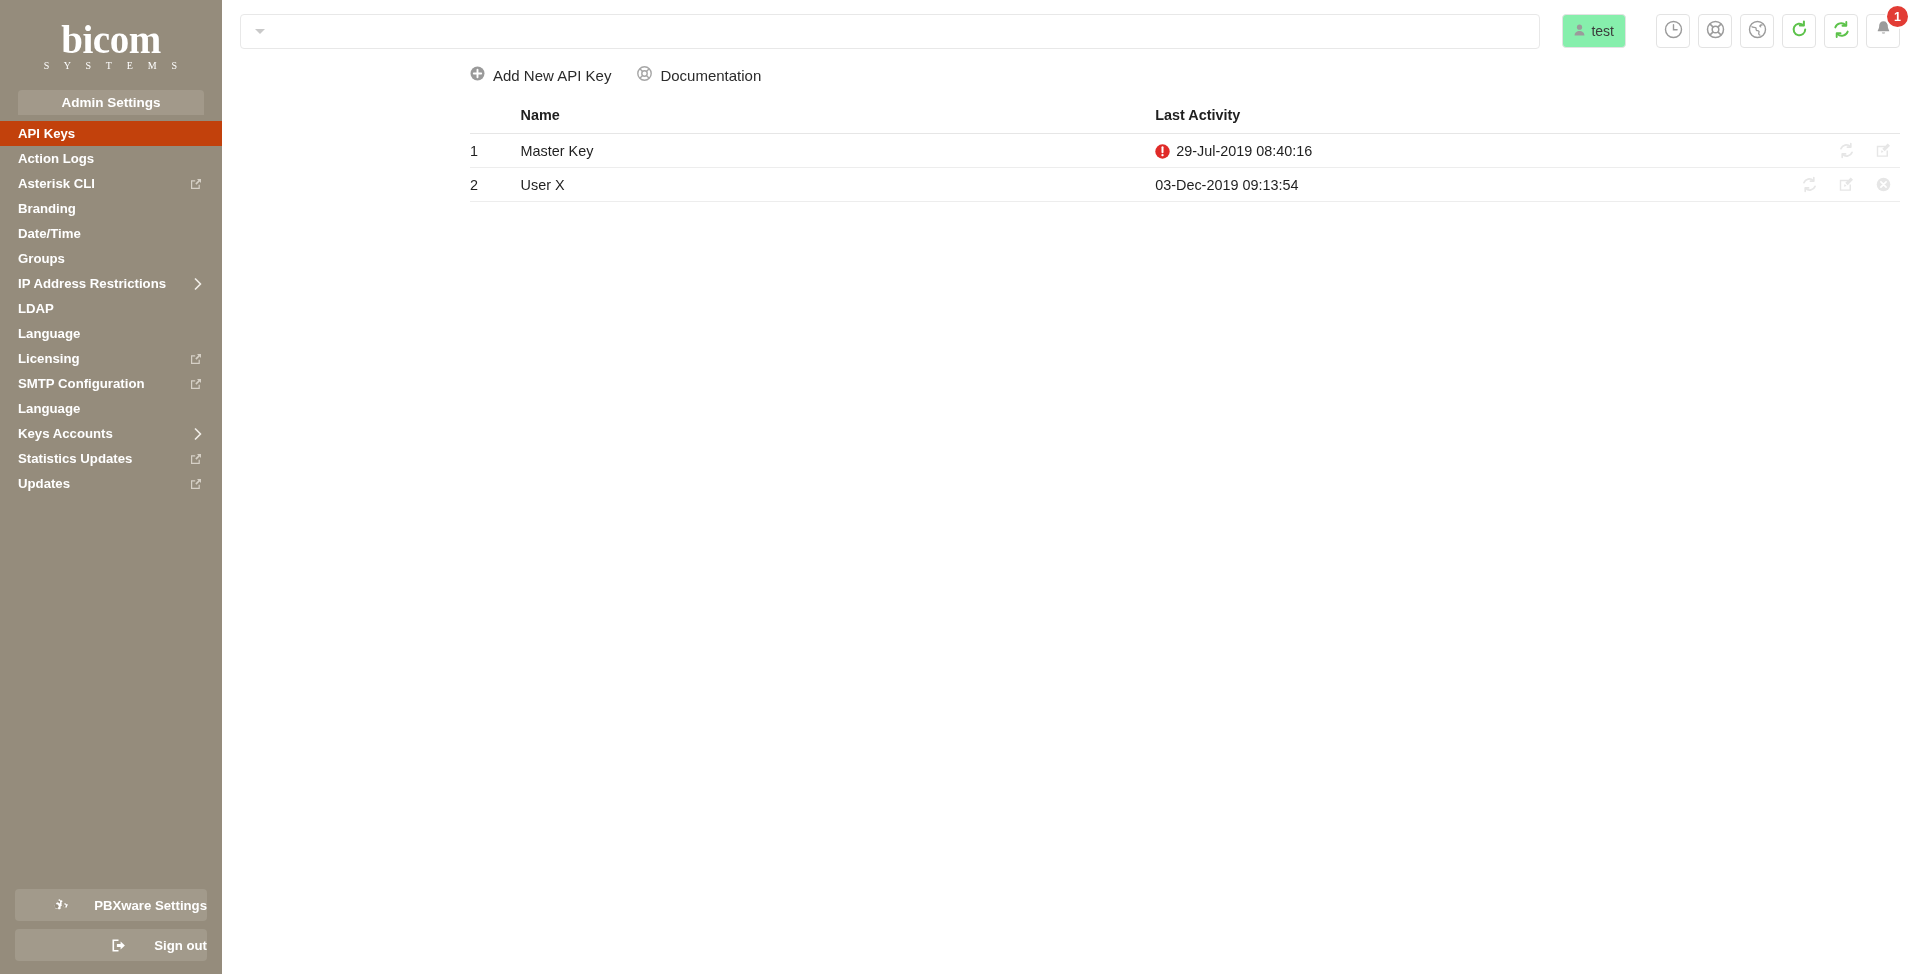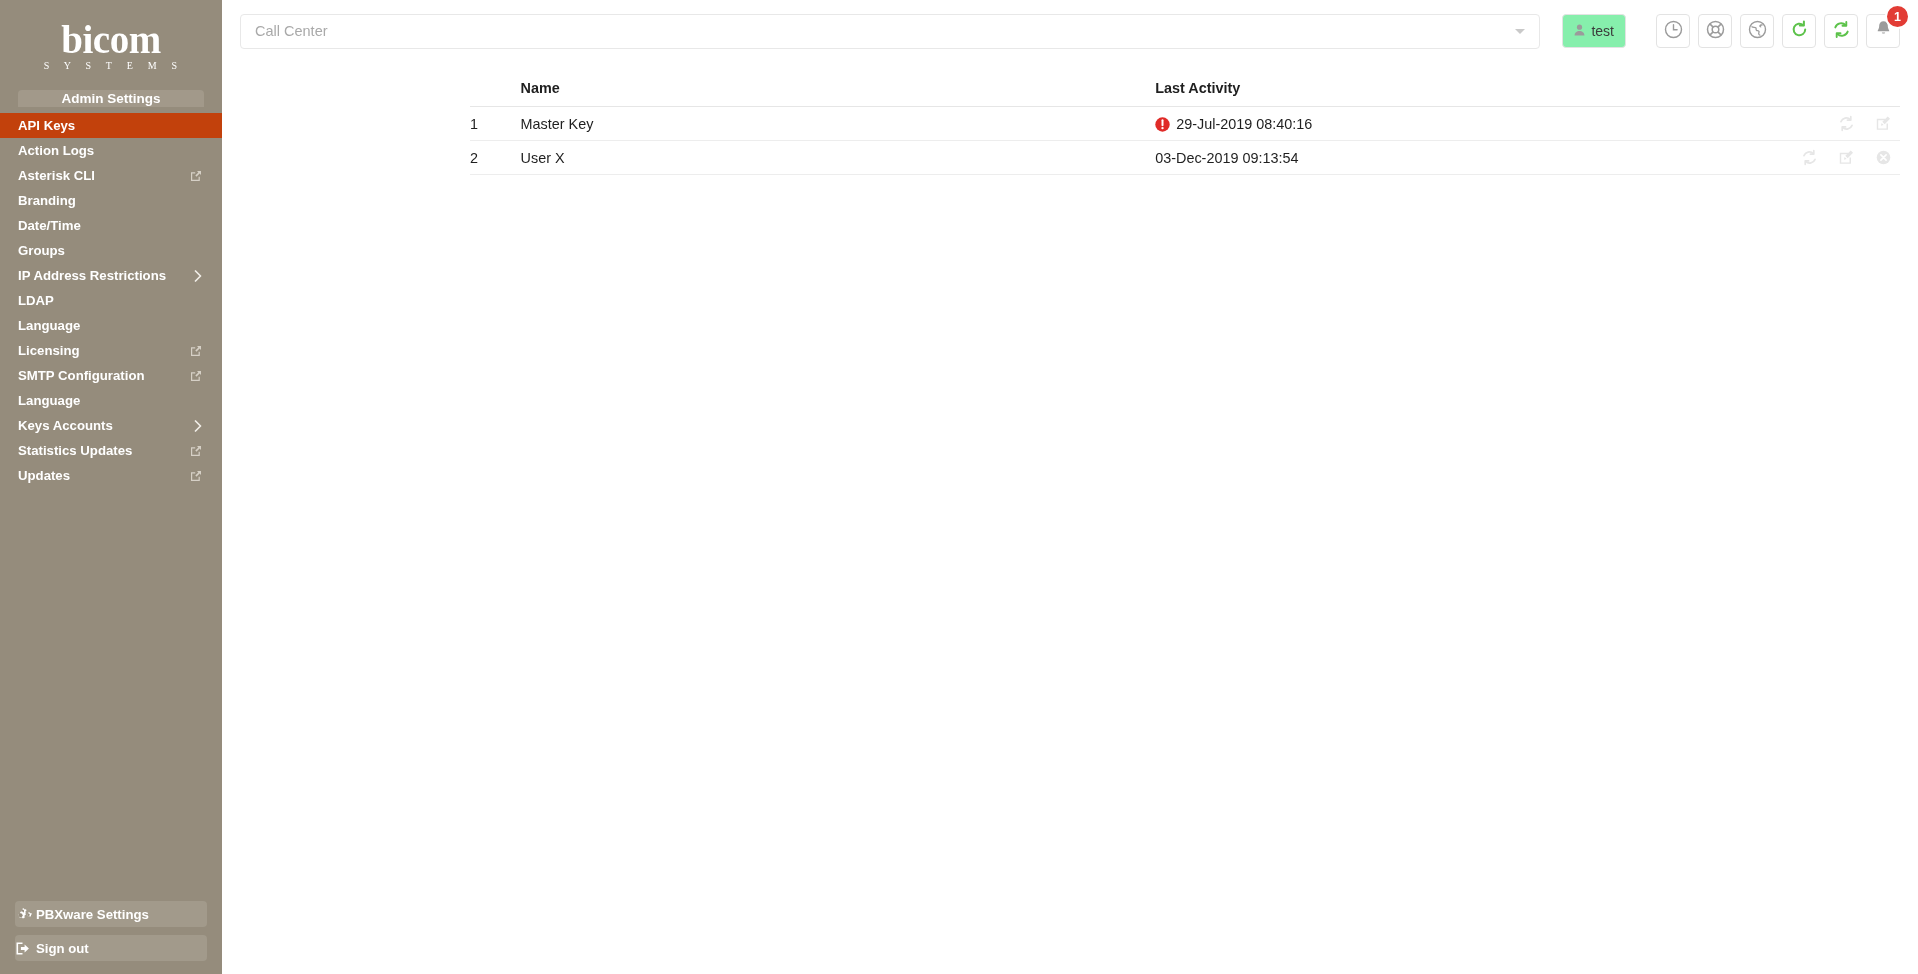--- a/index.html
+++ b/index.html
@@ -42,21 +42,21 @@
     color: #ffffff;
     font-size: 10px;
     letter-spacing: 6.2px;
     text-align: center;
     margin-top: 2px;
     margin-left: 5px;
     font-family: Liberation Serif, serif;
   }
   .admin-title {
     margin: 4px 18px 0 18px;
-    height: 17px;
+    height: 25px;
     background: #a2998a;
     border-radius: 4px 4px 0 0;
     color: #ffffff;
     font-size: 13.5px;
     font-weight: 700;
     display: flex;
     align-items: center;
     justify-content: center;
   }
   .nav { margin-top: 6px; }
@@ -81,30 +81,30 @@
     align-items: center;
   }
   .nav-item .arrow { font-size: 14px; color: #efece6; font-weight: 700; }
 
   .sidebar-bottom {
     position: absolute;
     left: 0; right: 0; bottom: 13px;
     padding: 0 15px;
   }
   .side-btn {
-    height: 26px;
+    height: 32px;
     background: #a29a8b;
     border-radius: 4px;
     color: #ffffff;
     font-size: 13.2px;
     font-weight: 700;
     display: flex;
     align-items: center;
-    justify-content: flex-start;
-    gap: 4px;
+    justify-content: flex-end;
+    gap: 26px;
     margin-bottom: 8px;
     cursor: pointer;
   }
   .side-btn:last-child { margin-bottom: 0; }
   .side-btn svg { display: block; }
 
   
   .main {
     flex: 1;
     height: 974px;
@@ -364,21 +364,20 @@
         </span>
         <span>Sign out</span>
       </div>
     </div>
   </aside>
 
   <section class="main">
 
     <div class="topbar">
       <div class="select-box">
-        <span class="placeholder">Call Center</span>
         <span class="caret"></span>
       </div>
 
       <div class="user-btn">
         <span>
           <svg width="11" height="12" viewBox="0 0 11 12">
             <circle cx="5.5" cy="3.2" r="2.6" fill="#9b9b9b"></circle>
             <path d="M0.6 11.4c0-2.7 2.2-4.4 4.9-4.4s4.9 1.7 4.9 4.4z" fill="#9b9b9b"></path>
           </svg>
         </span>
@@ -435,20 +434,41 @@
             <svg width="17" height="18" viewBox="0 0 17 18">
               <path d="M8.5 1.2c-2.6 0-4.3 1.9-4.3 4.4 0 3.6-1.5 4.4-1.5 5.6h11.6c0-1.2-1.5-2-1.5-5.6 0-2.5-1.7-4.4-4.3-4.4z" fill="#9b9b9b"></path>
               <path d="M6.8 12.4a1.8 1.8 0 0 0 3.4 0z" fill="#9b9b9b"></path>
             </svg>
           </span>
           <span class="badge">1</span>
         </div>
       </div>
     </div>
 
+    <div class="action-row">
+      <div class="action-link">
+        <span>
+          <svg width="15" height="15" viewBox="0 0 15 15">
+            <circle cx="7.5" cy="7.5" r="7" fill="#9a9a9a"></circle>
+            <path d="M7.5 3.8v7.4M3.8 7.5h7.4" stroke="#ffffff" stroke-width="1.9" stroke-linecap="round"></path>
+          </svg>
+        </span>
+        <span>Add New API Key</span>
+      </div>
+      <div class="action-link">
+        <span>
+          <svg width="15" height="15" viewBox="0 0 15 15">
+            <circle cx="7.5" cy="7.5" r="6.7" fill="none" stroke="#a6a6a6" stroke-width="1.4"></circle>
+            <circle cx="7.5" cy="7.5" r="2.7" fill="none" stroke="#a6a6a6" stroke-width="1.4"></circle>
+            <path d="M2.8 2.8l2.8 2.8M12.2 2.8L9.4 5.6M2.8 12.2l2.8-2.8M12.2 12.2L9.4 9.4" stroke="#a6a6a6" stroke-width="1.4"></path>
+          </svg>
+        </span>
+        <span>Documentation</span>
+      </div>
+    </div>
 
     <div class="table-wrap">
       <table>
         <thead>
           <tr>
             <th class="c-idx"></th>
             <th class="c-name">Name</th>
             <th class="c-act">Last Activity</th>
             <th class="c-ops"></th>
           </tr>

